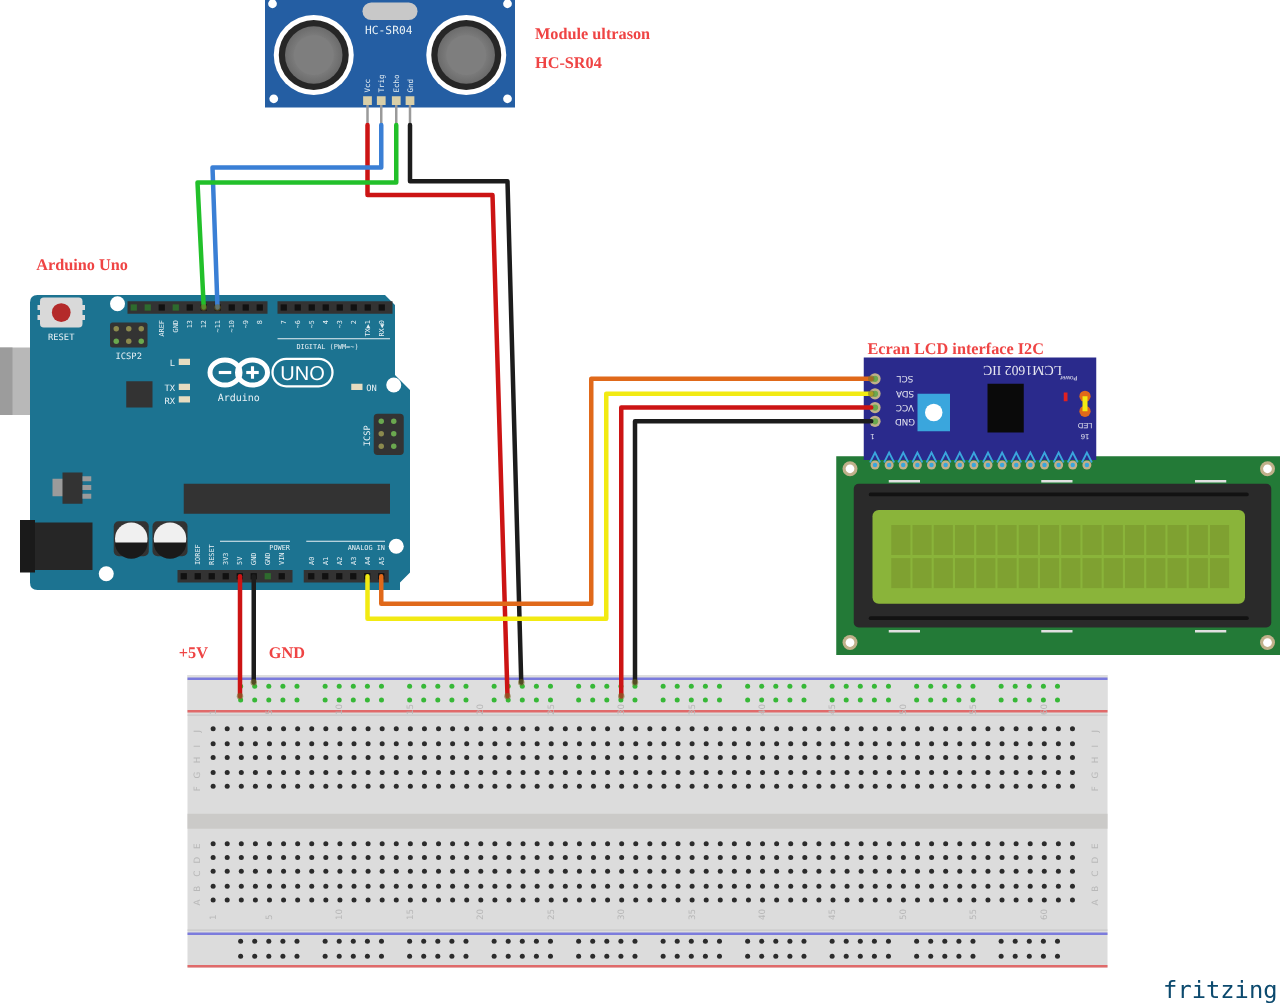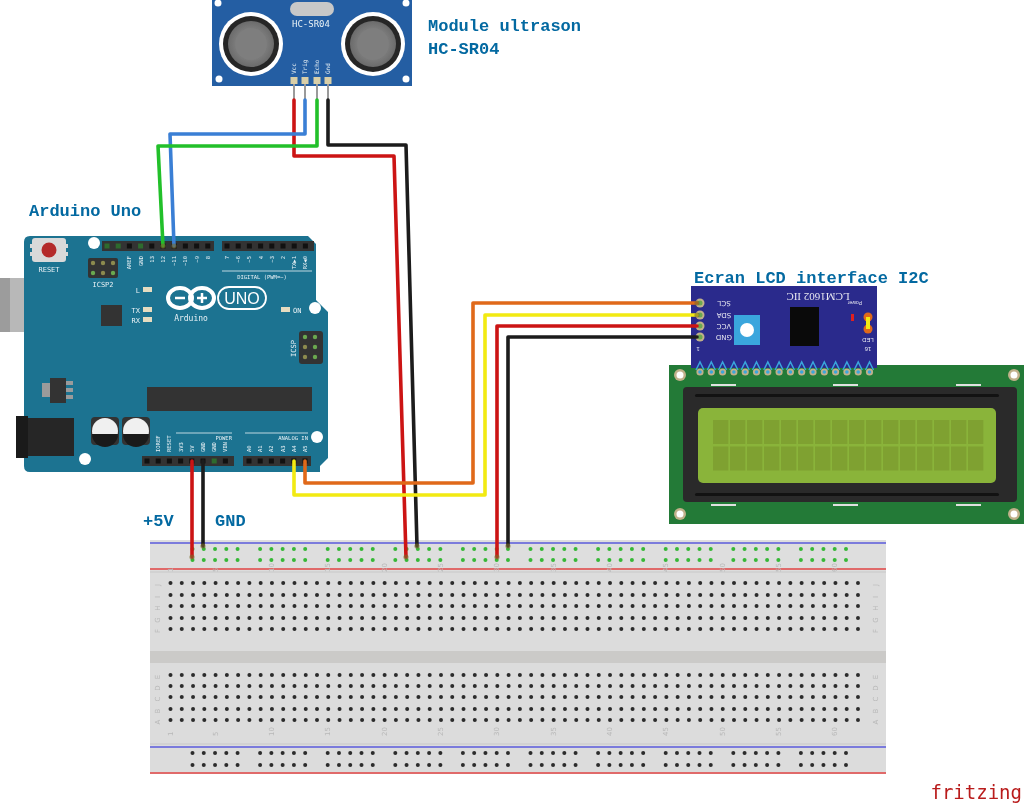--- a/index.html
+++ b/index.html
@@ -1,19 +1,19 @@
 <!DOCTYPE html>
 <html><head>
 <meta charset="utf-8">
 <style>
   html, body { margin: 0; padding: 0; background: #ffffff; }
   body { width: 1024px; height: 803px; position: relative; overflow: hidden; font-family: "Liberation Sans", "DejaVu Sans", sans-serif; }
   #canvas { position: absolute; left: 0; top: 0; }
-  .label { position: absolute; font-family: Liberation Mono, monospace; font-weight: bold; color: #0369a1; font-size: 17px; line-height: 22px; white-space: nowrap; }
-  .watermark { position: absolute; right: 2px; bottom: 0px; font-family: "DejaVu Sans Mono", "Liberation Mono", monospace; color: #b91c1c; font-size: 19px; }
+  .label { position: absolute; font-family: Liberation Serif, serif; font-weight: bold; color: #ef4444; font-size: 13px; line-height: 22px; white-space: nowrap; }
+  .watermark { position: absolute; right: 2px; bottom: 0px; font-family: "DejaVu Sans Mono", "Liberation Mono", monospace; color: #0c4a6e; font-size: 19px; }
   .silk { font-family: "DejaVu Sans Mono", "Liberation Mono", monospace; fill: #e8f1f5; }
 </style>
 </head>
 <body>
 
 <svg id="canvas" width="1024" height="803" viewBox="0 0 1024 803" xmlns="http://www.w3.org/2000/svg">
   <defs>
     <radialGradient id="transducer" cx="50%" cy="50%" r="50%">
       <stop offset="0%" stop-color="#8d8d8d"></stop>
       <stop offset="70%" stop-color="#7a7a7a"></stop>

